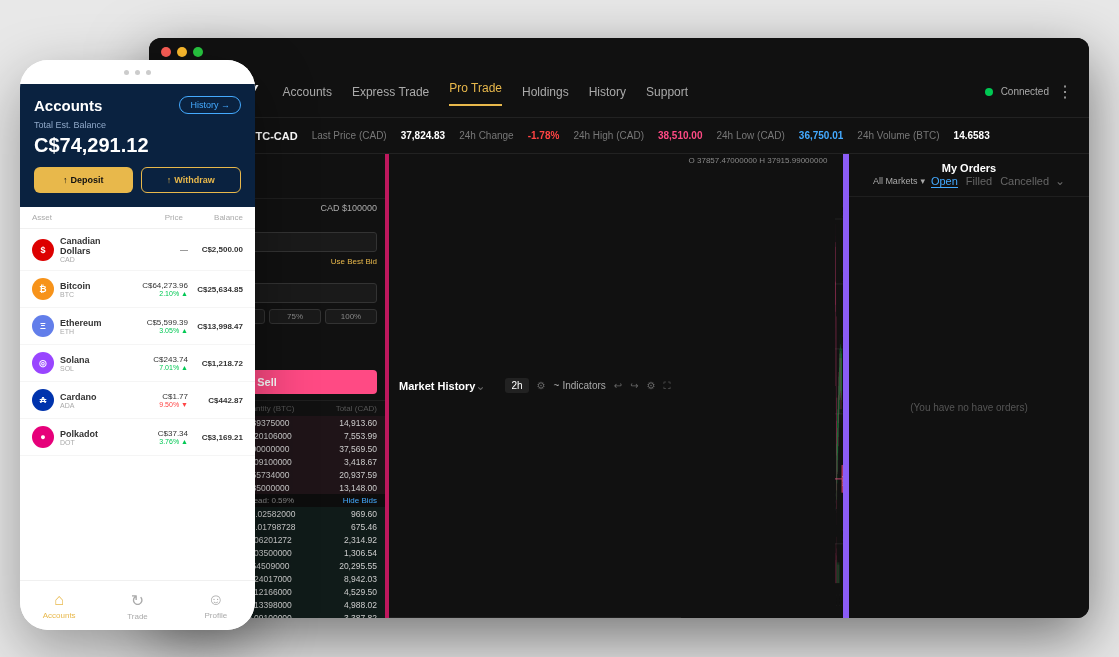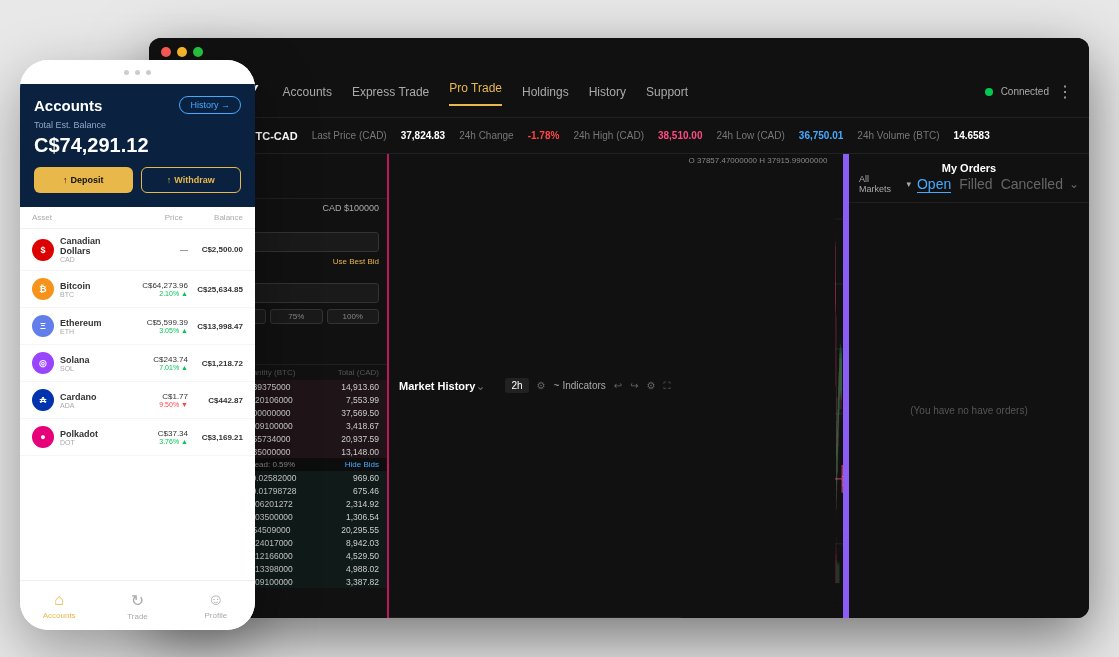--- a/index.html
+++ b/index.html
@@ -177,21 +177,21 @@
     
     .main-content {
       display: flex;
       height: calc(100% - 116px);
     }
 
     
     .order-book-panel {
       width: 240px;
       background: #111;
-      border-right: 2px solid #be185d;
+      border-right: 4px solid #be185d;
       display: flex;
       flex-direction: column;
       flex-shrink: 0;
     }
 
     .panel-header {
       display: flex;
       align-items: center;
       justify-content: space-between;
       padding: 8px 10px;
@@ -319,21 +319,21 @@
       border-bottom: 1px solid #1f1f1f;
       flex-direction: column;
     }
 
     .orders-tabs {
       display: flex;
       gap: 8px;
     }
 
     .orders-tab {
-      font-size: 14px;
+      font-size: 11px;
       color: #666;
       cursor: pointer;
     }
 
     .orders-tab.underline {
       color: #4af;
       border-bottom: 1px solid #4af;
     }
 
     .orders-empty {
@@ -683,20 +683,23 @@
           <button class="pct-btn">75%</button>
           <button class="pct-btn">100%</button>
         </div>
         <div class="available-text">Available 0</div>
 
         <div class="expected-row">
           <span>Expected Value (CAD)</span><br>
           <span>0.00</span>
         </div>
 
+        <div class="sell-btn-area">
+          <button class="sell-btn">Sell</button>
+        </div>
 
         <div style="display:flex; justify-content:space-between; padding:3px 8px; font-size:8px; color:#555; border-top:1px solid #1f1f1f;">
           <span>Price (CAD)</span>
           <span>Quantity (BTC)</span>
           <span>Total (CAD)</span>
         </div>
 
         <div id="ask-rows">
             <div style="display: flex; justify-content: space-between; padding: 1.5px 8px; background: rgba(255, 74, 132, 0.06);">
               <span style="color:#ff4a84; font-size:8.5px;">37,875.80</span>

